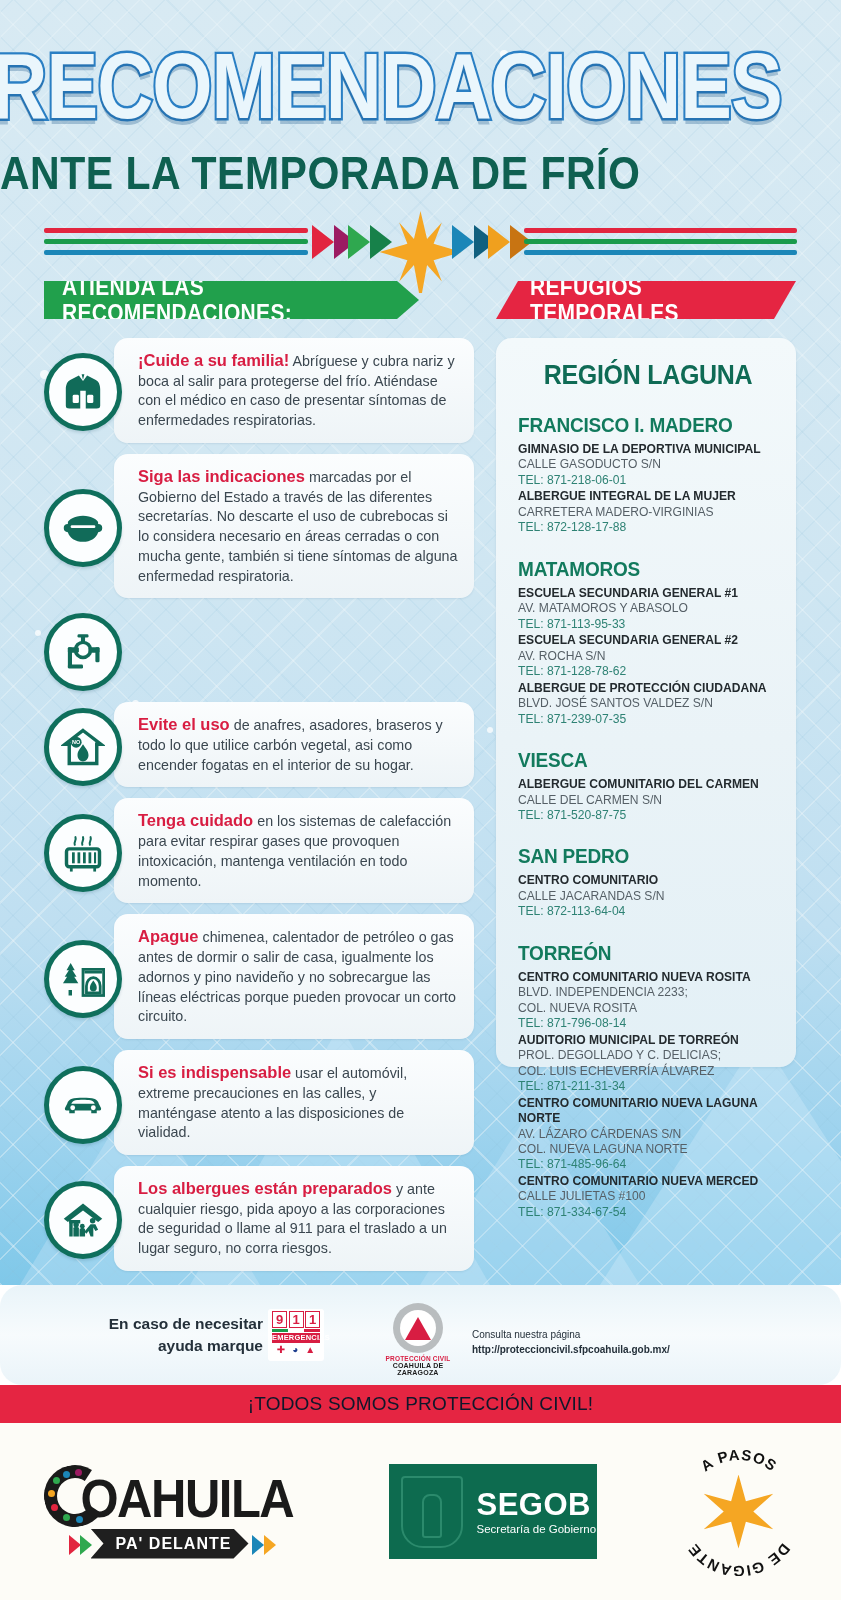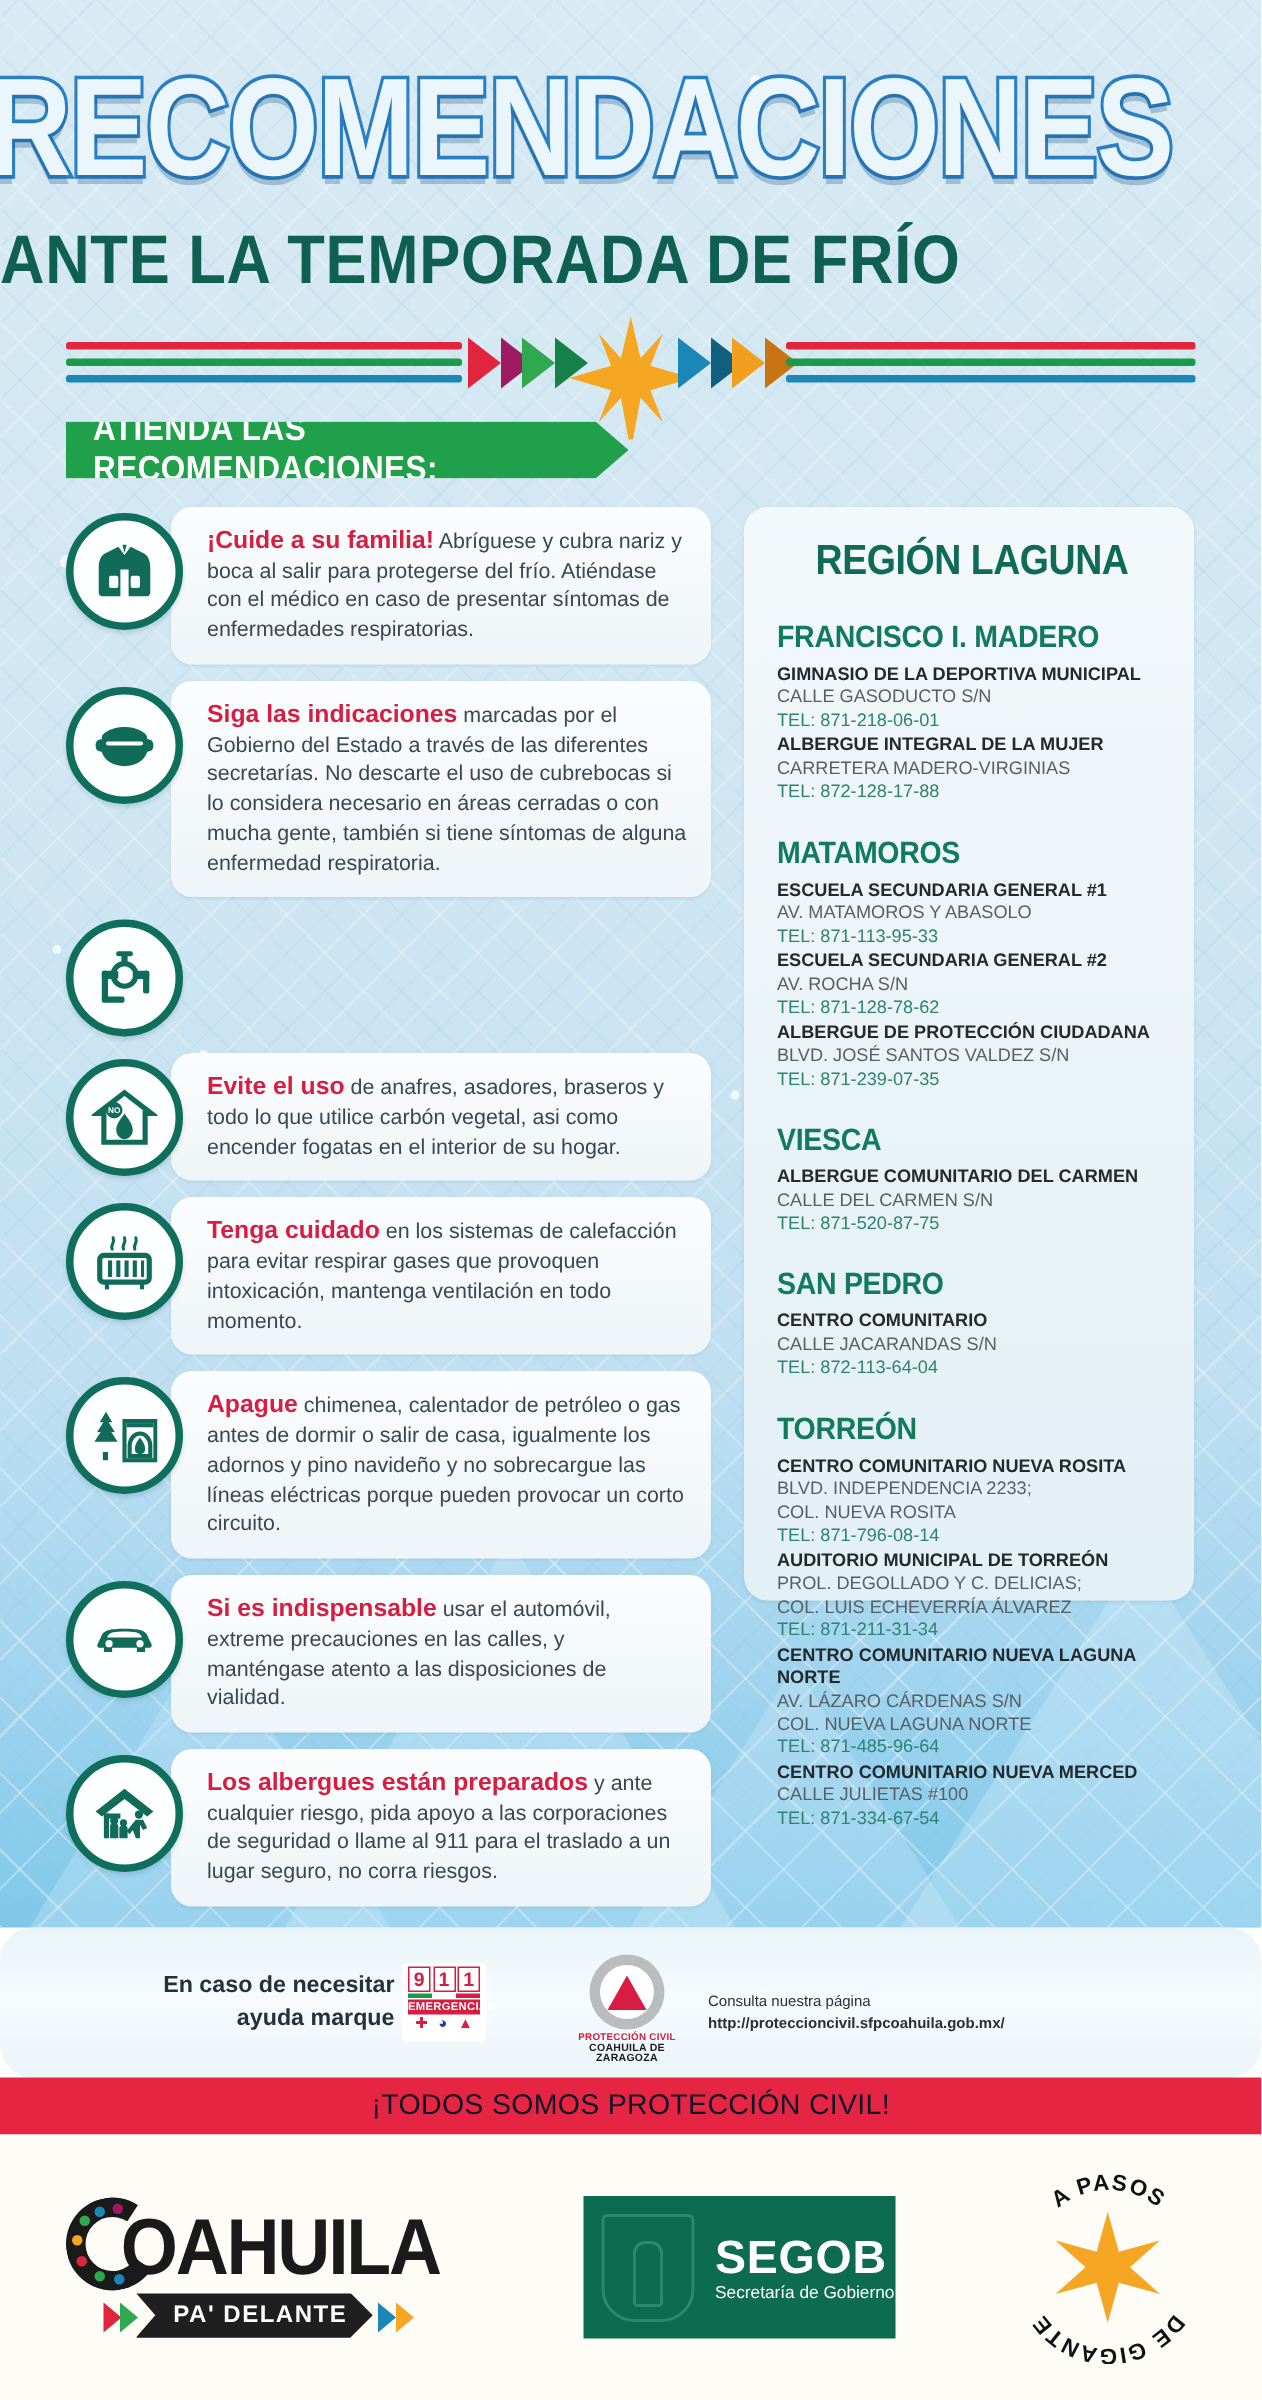--- a/index.html
+++ b/index.html
@@ -80,21 +80,21 @@
   }
   #banner-right{
     left:496px; top:281px; width:300px; background:#e52542;
     clip-path:polygon(22px 0, 100% 0, calc(100% - 22px) 100%, 0 100%);
     padding-left:34px; font-size:21px;
   }
   .banner span{ transform:scaleY(1.1); display:inline-block; }
 
   
   #rec-list{ position:absolute; left:44px; top:338px; width:430px; }
-  .rec{ position:relative; display:flex; align-items:flex-start; margin-bottom:11px; }
+  .rec{ position:relative; display:flex; align-items:center; margin-bottom:11px; }
   .rec-icon{
     flex:0 0 auto; width:78px; height:78px; border-radius:50%;
     border:5px solid #0f6f5c; background:#fcfeff;
     display:flex; align-items:center; justify-content:center;
     box-shadow:0 2px 3px rgba(40,90,110,.18);
     margin-top:4px; z-index:2;
   }
   .rec-icon svg{ width:44px; height:44px; fill:#116b59; }
   .rec-body{
     flex:1; margin-left:-8px;
@@ -205,21 +205,21 @@
   #coah-dots i{ position:absolute; width:7px;height:7px;border-radius:50%; }
   #coah-ribbon{
     position:absolute; left:52px; top:76px; width:158px; height:30px;
     background:#1f1f1f;
     clip-path:polygon(0 0, calc(100% - 15px) 0, 100% 50%, calc(100% - 15px) 100%, 0 100%, 13px 50%);
     color:#fff; font-size:16px; font-weight:bold; letter-spacing:1px;
     display:flex; align-items:center; justify-content:center; padding-left:8px;
   }
   .rchev{ position:absolute; width:0;height:0; }
   
-  #segob{ width:208px;height:95px; background:#0d6b4f; display:flex; align-items:center; position:relative; overflow:hidden;justify-content:center;}
+  #segob{ width:208px;height:95px; background:#0d6b4f; display:flex; align-items:center; position:relative; overflow:hidden;}
   #segob-shield{
     width:62px;height:72px; margin-left:12px; border:2px solid #2b8a6c; border-radius:4px 4px 22px 22px;
     position:relative; flex:0 0 auto;
   }
   #segob-shield:after{
     content:""; position:absolute; left:50%; top:16px; transform:translateX(-50%);
     width:16px;height:40px; border:2px solid #2b8a6c; border-radius:8px 8px 3px 3px;
   }
   #segob-txt{ margin-left:14px; color:#fff; }
   #segob-txt .t1{ font-size:31px; font-weight:bold; letter-spacing:.5px; line-height:1; }
@@ -270,20 +270,23 @@
     <div class="chev" style="left:474px;top:12px;border-top:17px solid transparent;border-bottom:17px solid transparent;border-left:22px solid #11607f;"></div>
     <div class="chev" style="left:488px;top:12px;border-top:17px solid transparent;border-bottom:17px solid transparent;border-left:22px solid #f0a01e;"></div>
     <div class="chev" style="left:510px;top:12px;border-top:17px solid transparent;border-bottom:17px solid transparent;border-left:22px solid #c87412;"></div>
     <div class="bar r" style="left:524px; top:15px; width:273px;"></div>
     <div class="bar g" style="left:524px; top:26px; width:273px;"></div>
     <div class="bar b" style="left:524px; top:37px; width:273px;"></div>
   </div>
 
   <div class="banner" id="banner-left">
     <span>ATIENDA LAS  RECOMENDACIONES:</span>
+  </div>
+  <div class="banner" id="banner-right">
+    <span>REFUGIOS TEMPORALES</span>
   </div>
 
   <div id="rec-list">
       <div class="rec">
         <div class="rec-icon">
           <svg viewBox="0 0 64 64">
             <path d="M26 8 L32 16 L38 8 L50 14 C55 16 57 22 57 28 L57 52 C57 55 55 56 52 56 L36 56 L36 30 L28 30 L28 56 L12 56 C9 56 7 55 7 52 L7 28 C7 22 9 16 14 14 Z"></path>
             <rect x="17" y="36" width="9" height="12" rx="2" fill="#fff"></rect>
             <rect x="38" y="36" width="9" height="12" rx="2" fill="#fff"></rect>
             <path d="M30 6 L34 6 L32 14 Z"></path>

